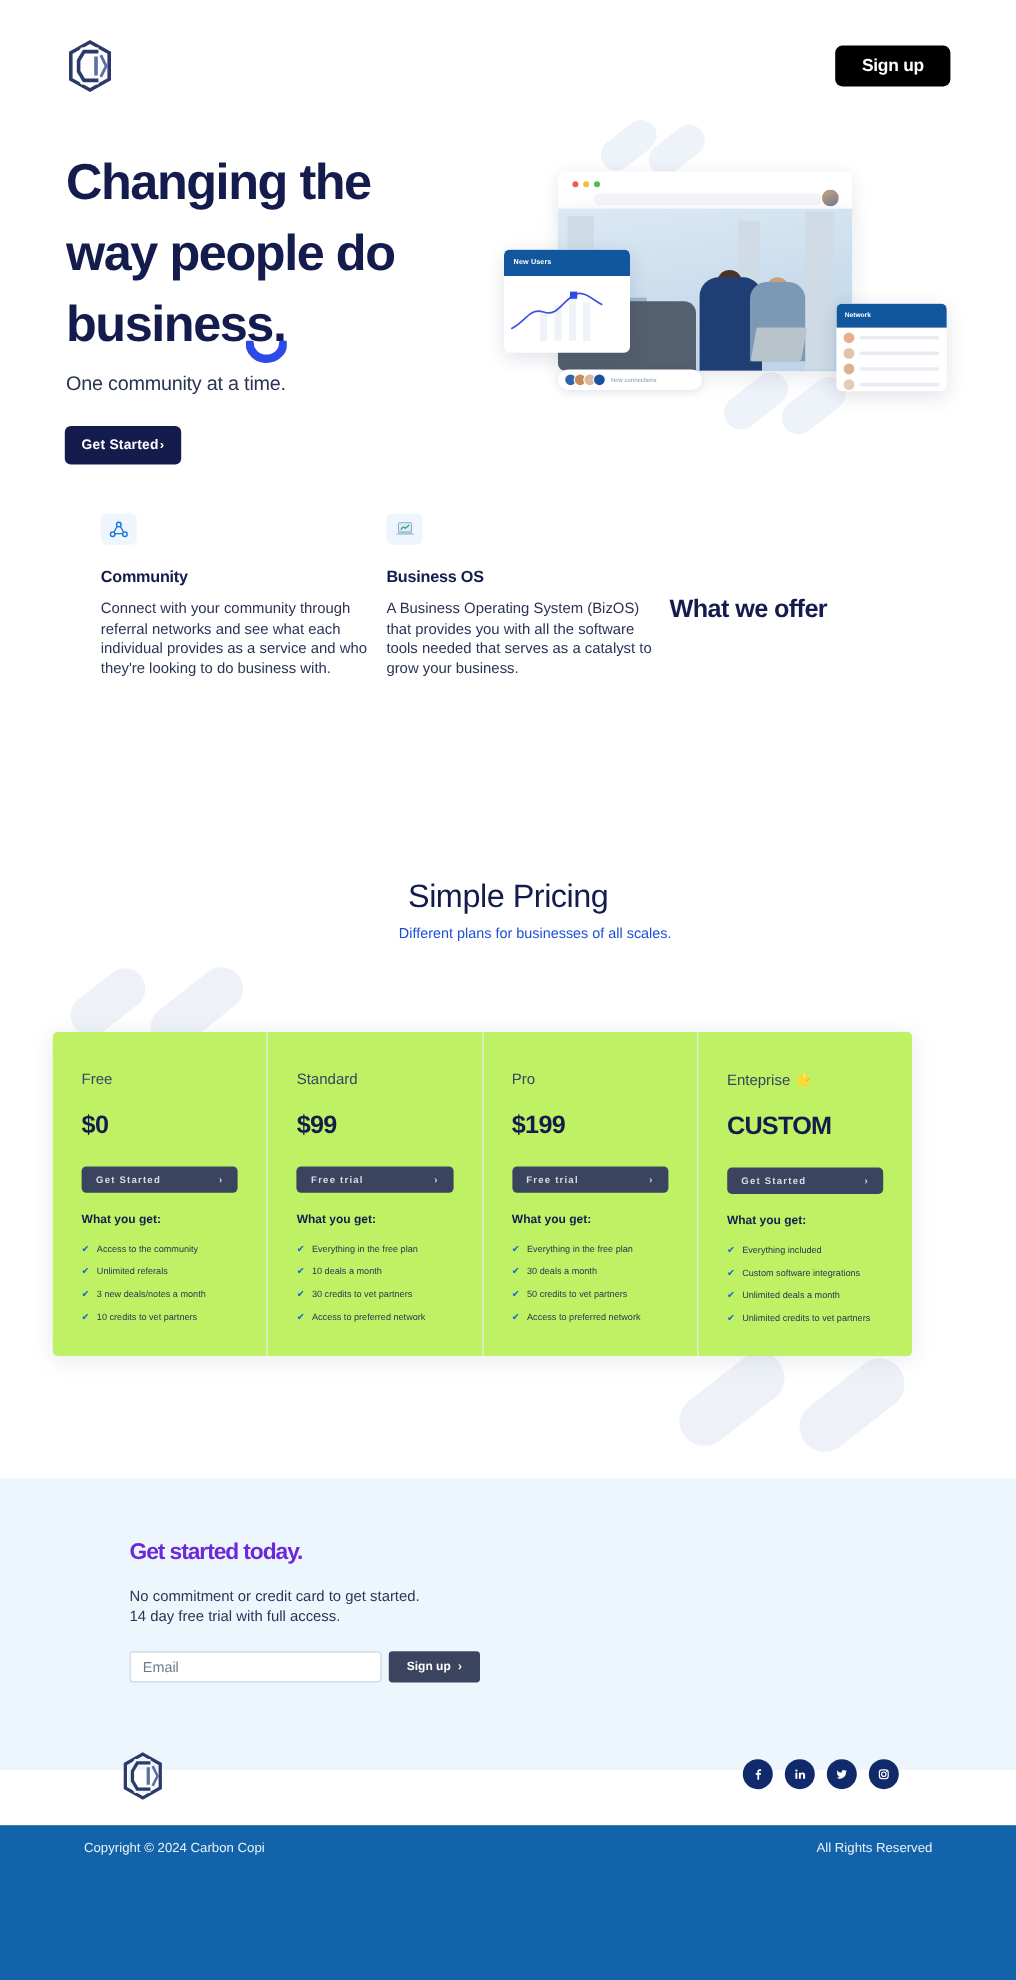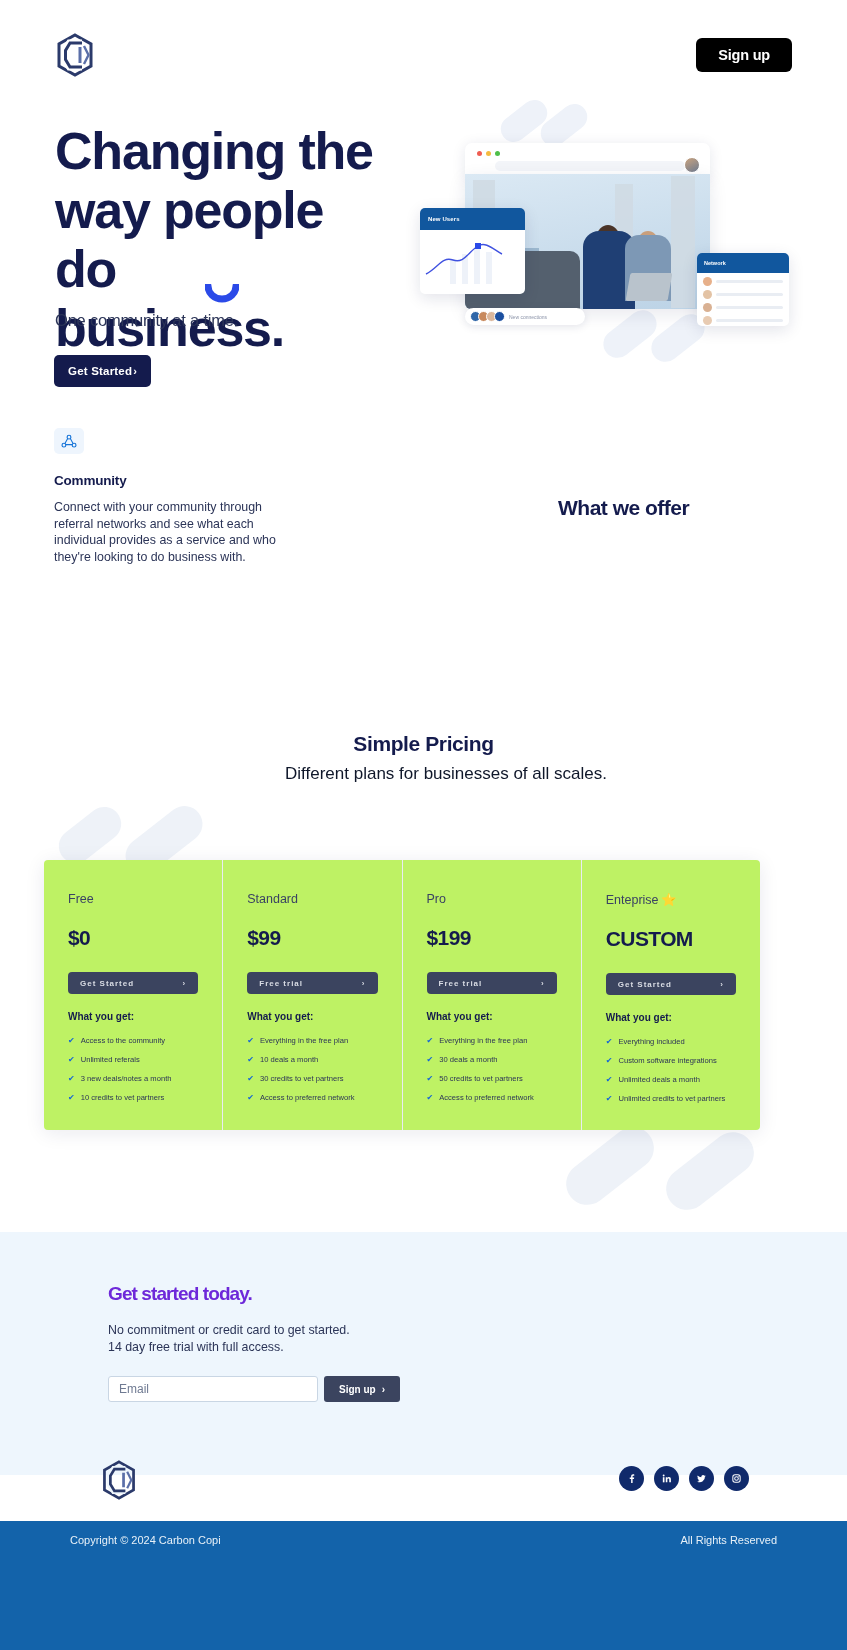--- a/index.html
+++ b/index.html
@@ -25,21 +25,21 @@
   .signup-btn {
     background:#000000; color:#ffffff; border:none; border-radius:6px;
     font-family:"Liberation Sans", sans-serif;
     font-size:14.5px; font-weight:700; letter-spacing:-0.2px;
     padding:9px 22px; cursor:pointer;
   }
 
   
   .hero-title {
     position:absolute; left:55px; top:122px; width:340px;
-    font-size:52px; line-height:59px; font-weight:700;
+    font-size:42px; line-height:59px; font-weight:700;
     letter-spacing:-1.2px; color:#141b4d;
   }
   .smile-arc { position:absolute; left:205px; top:284px; width:34px; height:22px; }
   .hero-sub {
     position:absolute; left:55px; top:311px;
     font-size:16.5px; color:#2b3457; letter-spacing:-0.2px;
   }
   .get-started-hero {
     position:absolute; left:54px; top:355px;
     background:#141b4d; color:#ffffff; border:none; border-radius:5px;
@@ -106,38 +106,38 @@
     position:absolute; left:45px; top:200px; width:120px; height:17px;
     background:#fff; border-radius:9px; box-shadow:0 2px 8px rgba(20,27,77,0.10);
     display:flex; align-items:center; padding-left:5px; gap:4px;
   }
   .conn-avs { display:flex; }
   .conn-av { width:11px; height:11px; border-radius:50%; border:1.2px solid #fff; margin-left:-3px; }
   .conn-av:first-child { margin-left:0; }
   .conn-txt { font-size:5px; color:#8b93a8; }
 
   
-  .feature { position:absolute; width:222px; }
+  .feature { position:absolute; width:222px;margin-left:30px; }
   .feat-icon {
     width:30px; height:26px; border-radius:5px; background:#eef5fd;
     display:flex; align-items:center; justify-content:center; margin-bottom:19px;
   }
   .feat-title { font-size:13.5px; font-weight:700; color:#141b4d; margin-bottom:11px; letter-spacing:-0.2px; }
   .feat-desc { font-size:12.4px; line-height:16.6px; color:#2b3457; }
   .what-we-offer {
     position:absolute; left:558px; top:496px;
     font-size:21px; font-weight:700; color:#141b4d; letter-spacing:-0.5px;
   }
 
   
   .pricing-head {
     position:absolute; left:0; top:732px; width:847px; text-align:center;
   }
-  .pricing-title { font-size:21px; font-weight:700; color:#141b4d; letter-spacing:-0.4px; }
-  .pricing-sub { font-size:17px; color:#0f172a; margin-top:8px;padding-left:45px; }
+  .pricing-title { font-size:27px; font-weight:400; color:#141b4d; letter-spacing:-0.4px; }
+  .pricing-sub { font-size:12px; color:#1d4ed8; margin-top:8px;padding-left:45px; }
 
   
   .price-blobs { position:absolute; left:0; top:800px; width:847px; height:400px; }
   .pb { position:absolute; background:#eef2f8; border-radius:26px; }
   .price-wrap {
     position:absolute; left:44px; top:860px; width:716px; height:270px;
     background:#bef264; border-radius:4px;
     box-shadow:0 3px 20px rgba(20,27,77,0.09);
     display:flex;
   }
@@ -304,20 +304,31 @@
         <circle cx="11" cy="4" r="2.6" fill="none" stroke="#1674d8" stroke-width="1.6"></circle>
         <circle cx="4" cy="15" r="2.6" fill="none" stroke="#1674d8" stroke-width="1.6"></circle>
         <circle cx="18" cy="15" r="2.6" fill="none" stroke="#1674d8" stroke-width="1.6"></circle>
         <path d="M6.4 14.3 L15.6 14.3 M9.2 6 L5.4 12.8 M12.8 6 L16.6 12.8" stroke="#1674d8" stroke-width="1.5"></path>
       </svg>
     </div>
     <div class="feat-title">Community</div>
     <div class="feat-desc">Connect with your community through referral networks and see what each individual provides as a service and who they're looking to do business with.</div>
   </div>
 
+  <div class="feature" style="left:292px; top:428px;">
+    <div class="feat-icon">
+      <svg viewBox="0 0 22 18" width="17" height="14">
+        <rect x="4" y="2" width="14" height="10" rx="1" fill="#dce9f7" stroke="#7aa6d6" stroke-width="1"></rect>
+        <path d="M6.5 9.5 L9 6.5 L11.5 8 L15.5 4.5" fill="none" stroke="#2f9e4f" stroke-width="1.2"></path>
+        <path d="M1 15 L21 15 L18 12 L4 12 Z" fill="#a8c4e0"></path>
+      </svg>
+    </div>
+    <div class="feat-title">Business OS</div>
+    <div class="feat-desc">A Business Operating System (BizOS) that provides you with all the software tools needed that serves as a catalyst to grow your business.</div>
+  </div>
 
 
 
   <div class="what-we-offer">What we offer</div>
 
   <div class="pricing-head">
     <div class="pricing-title">Simple Pricing</div>
     <div class="pricing-sub">Different plans for businesses of all scales.</div>
   </div>
 

